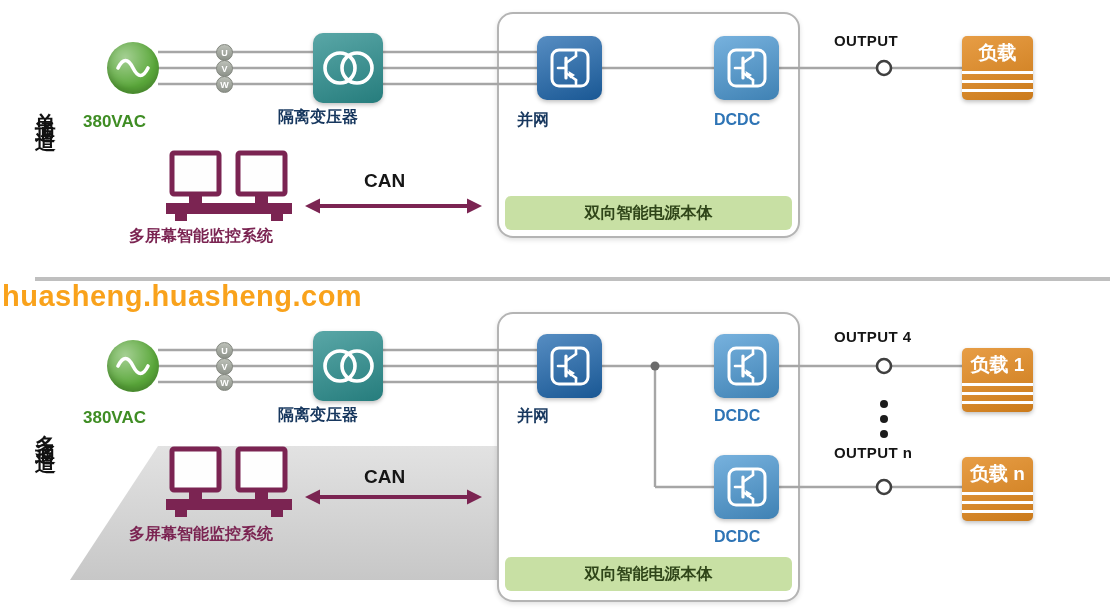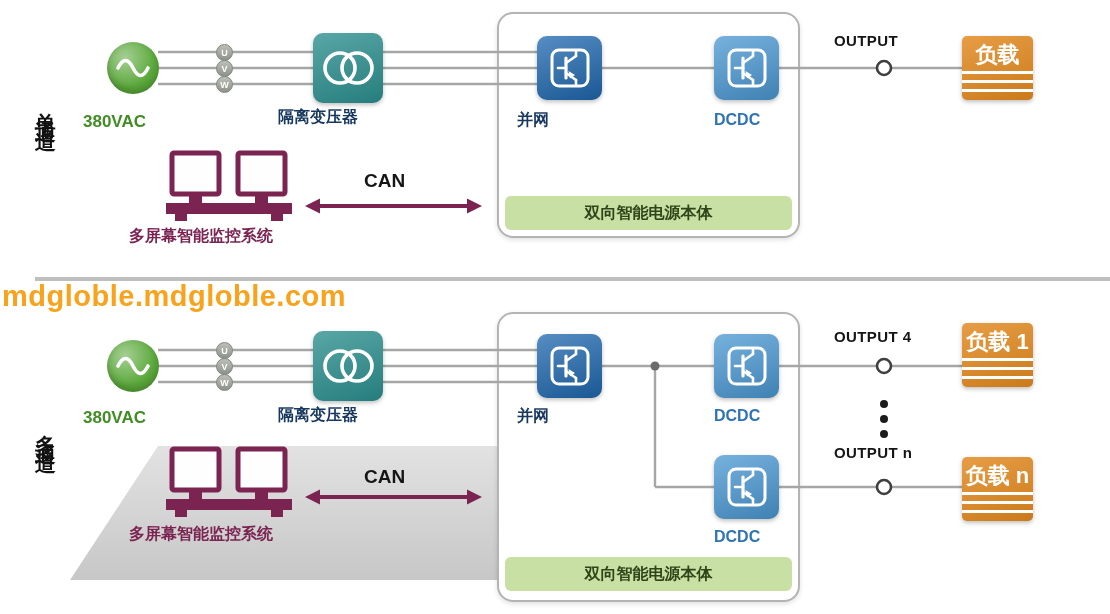--- a/index.html
+++ b/index.html
@@ -30,21 +30,21 @@
   .pbox { width:65px; height:64px; border-radius:10px;
           background-image:linear-gradient(160deg, rgba(255,255,255,.25), rgba(0,0,0,.15));
           box-shadow:0 2px 4px rgba(0,0,0,.25); }
   .pbox.inv { background-color:var(--inverter-blue,#1e67ae); }
   .pbox.dc  { background-color:var(--dcdc-blue,#4a98d3); }
   .loadbox { width:71px; height:64px; border-radius:5px;
              background-color:var(--load-orange,#e2881d);
              background-image:linear-gradient(160deg, rgba(255,255,255,.18), rgba(0,0,0,.10));
              flex-direction:column; justify-content:flex-start; padding-top:7px;
              box-shadow:0 2px 4px rgba(0,0,0,.25); }
-  .loadtext { color:#fff; font-weight:700; font-size:22px; line-height:1.1;text-align:center; }
+  .loadtext { color:#fff; font-weight:700; font-size:19px; line-height:1.1;text-align:center; }
   .stripes { position:absolute; left:0; right:0; bottom:8px; }
   .stripes i { display:block; height:3px; background:#fff; margin-top:6px; }
   .stripes i:first-child { margin-top:0; }
 
   .badge { position:absolute; z-index:4; width:17px; height:17px; border-radius:50%;
            background:linear-gradient(#bcc0b8,#8d928a); border:1px solid #82867e;
            color:#fff; font-size:9px; font-weight:700;
            display:flex; align-items:center; justify-content:center; }
 
   .lbl { position:absolute; z-index:4; text-align:left; line-height:1.2; }
@@ -205,21 +205,21 @@
         <rect class="pfill" x="105" y="64" width="12" height="7"></rect>
       </svg>
     </div>
     <div class="lbl montxt" style="left:129px; top:226px; width:200px">多屏幕智能监控系统</div>
     <div class="lbl cantxt" style="left:364px; top:170px; width:80px">CAN</div>
 
     <div class="bodybar" style="left:505px; top:196px; width:287px; height:34px">双向智能电源本体</div>
   </div>
 
   <div class="divider" style="left:35px; top:277px; width:1075px; height:4px"></div>
-  <div class="watermark" style="left:2px; top:280px">mdgloble.mdgloble.com</div>
+  <div class="watermark" style="left:2px; top:280px">huasheng.huasheng.com</div>
 
   <div>
     <div class="lbl side" style="left:33px; top:418px">多通道</div>
 
     <div class="comp ac" style="left:107px; top:340px">
       <svg width="52" height="52" viewBox="0 0 52 52">
           <path class="sine" d="M11 26 q7.5 -15 15 0 q7.5 15 15 0"></path>
         </svg>
     </div>
     <div class="lbl vac" style="left:83px; top:408px">380VAC</div>
@@ -272,21 +272,21 @@
         <line class="wline" x1="18" y1="17" x2="28" y2="10"></line>
         <line class="wline" x1="18" y1="27" x2="28" y2="34"></line>
         <line class="wline" x1="28" y1="10" x2="28" y2="6"></line>
         <line class="wline" x1="28" y1="34" x2="28" y2="38"></line>
         <polygon class="wfill" points="20.5,25 27,29 22,32.5"></polygon>
       </svg>
     </div>
     <div class="lbl dcdctxt" style="left:714px; top:527px; width:66px">DCDC</div>
 
     <div class="lbl outtxt" style="left:834px; top:328px; width:100px">OUTPUT 4</div>
-    <div class="comp loadbox" style="left:962px; top:323px">
+    <div class="comp loadbox" style="left:962px; top:348px">
       <div class="loadtext">负载 1</div>
       <div class="stripes">
           <i></i>
           <i></i>
           <i></i>
         </div>
     </div>
 
     <div class="lbl outtxt" style="left:834px; top:444px; width:100px">OUTPUT n</div>
     <div class="comp loadbox" style="left:962px; top:457px">

